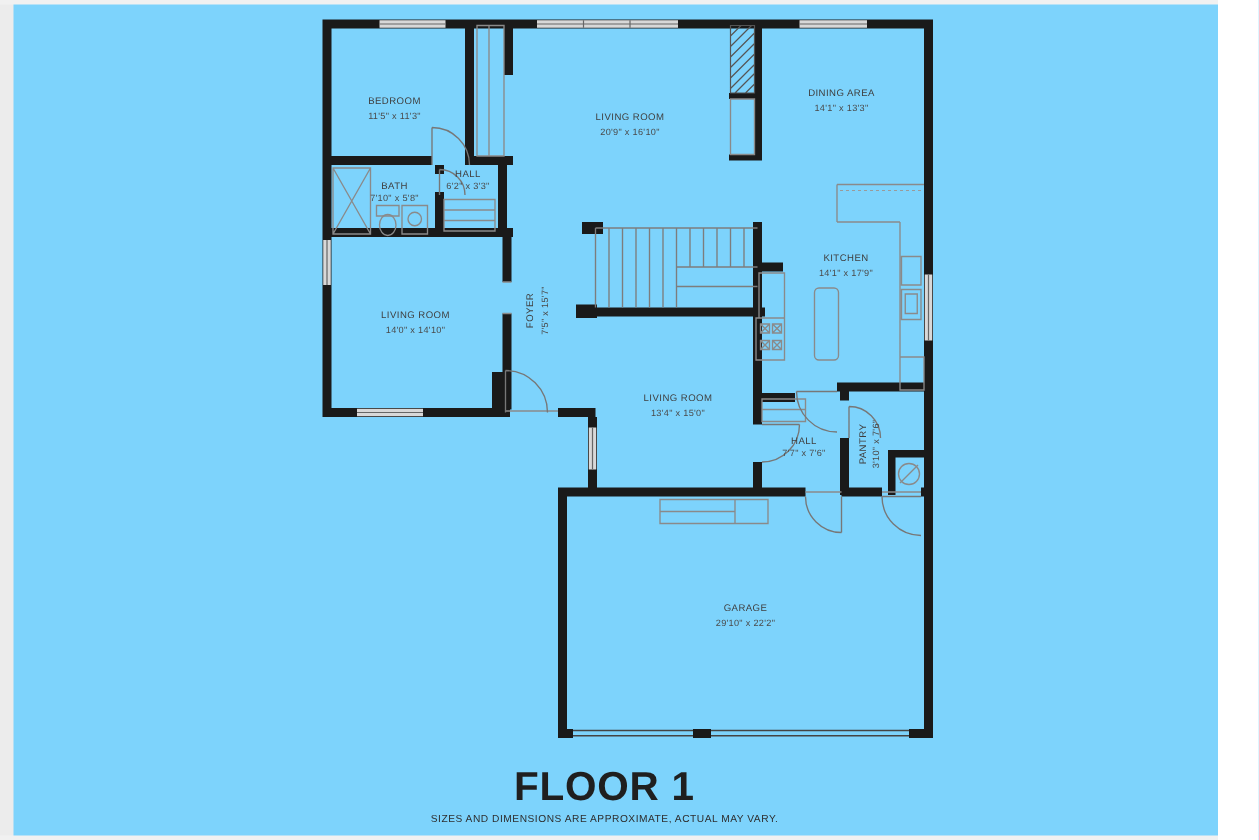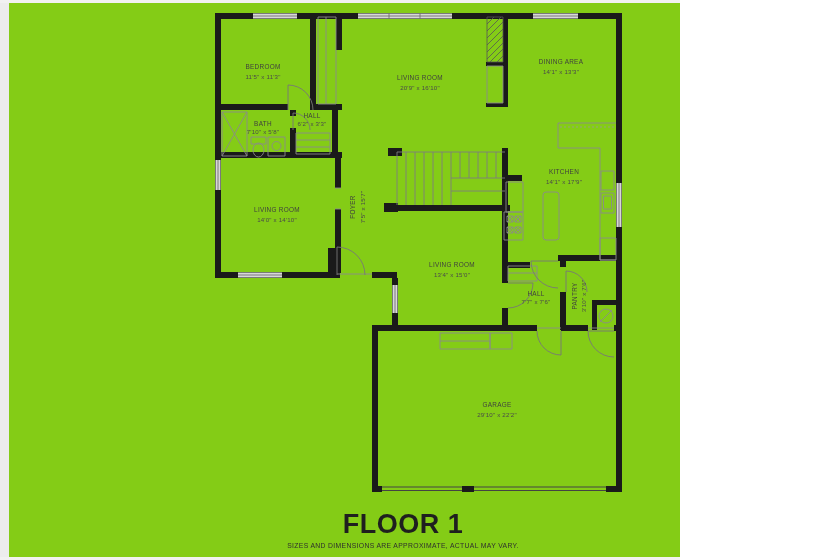--- a/index.html
+++ b/index.html
@@ -1,17 +1,17 @@
 <!DOCTYPE html>
 <html><head>
 <meta charset="utf-8">
 <style>
   html,body{margin:0;padding:0;background:#ffffff;}
   .canvas{
-    position:relative;width:680px;height:560px;background:#84cc16;
+    position:relative;width:812px;height:560px;background:#7dd3fc;
     font-family:"Liberation Sans", sans-serif;overflow:hidden;
   }
   svg{display:block;}
   .lbl{font-family:"Liberation Sans", sans-serif;font-size:6.4px;fill:#3f3f3f;
        letter-spacing:0.3px;text-anchor:middle;}
   .dims{font-family:"Liberation Sans", sans-serif;font-size:6.1px;fill:#4a4a4a;
        letter-spacing:0.2px;text-anchor:middle;}
   .title{font-family:"Liberation Sans", sans-serif;font-size:27px;font-weight:600;
        fill:#1f1f1f;letter-spacing:0.5px;text-anchor:middle;}
   .sub{font-family:"Liberation Sans", sans-serif;font-size:6.8px;fill:#2e2e2e;

